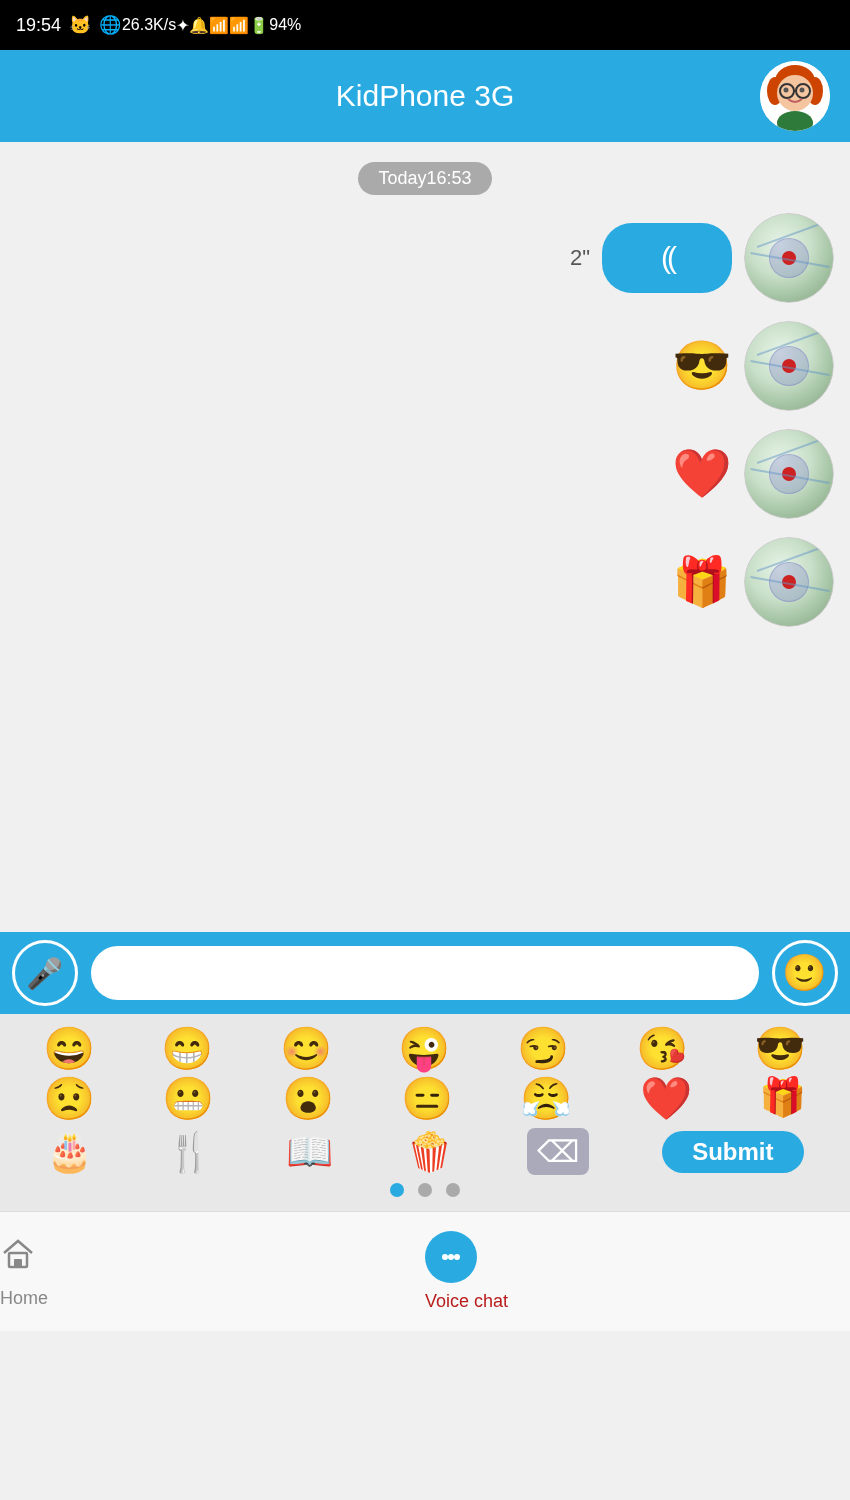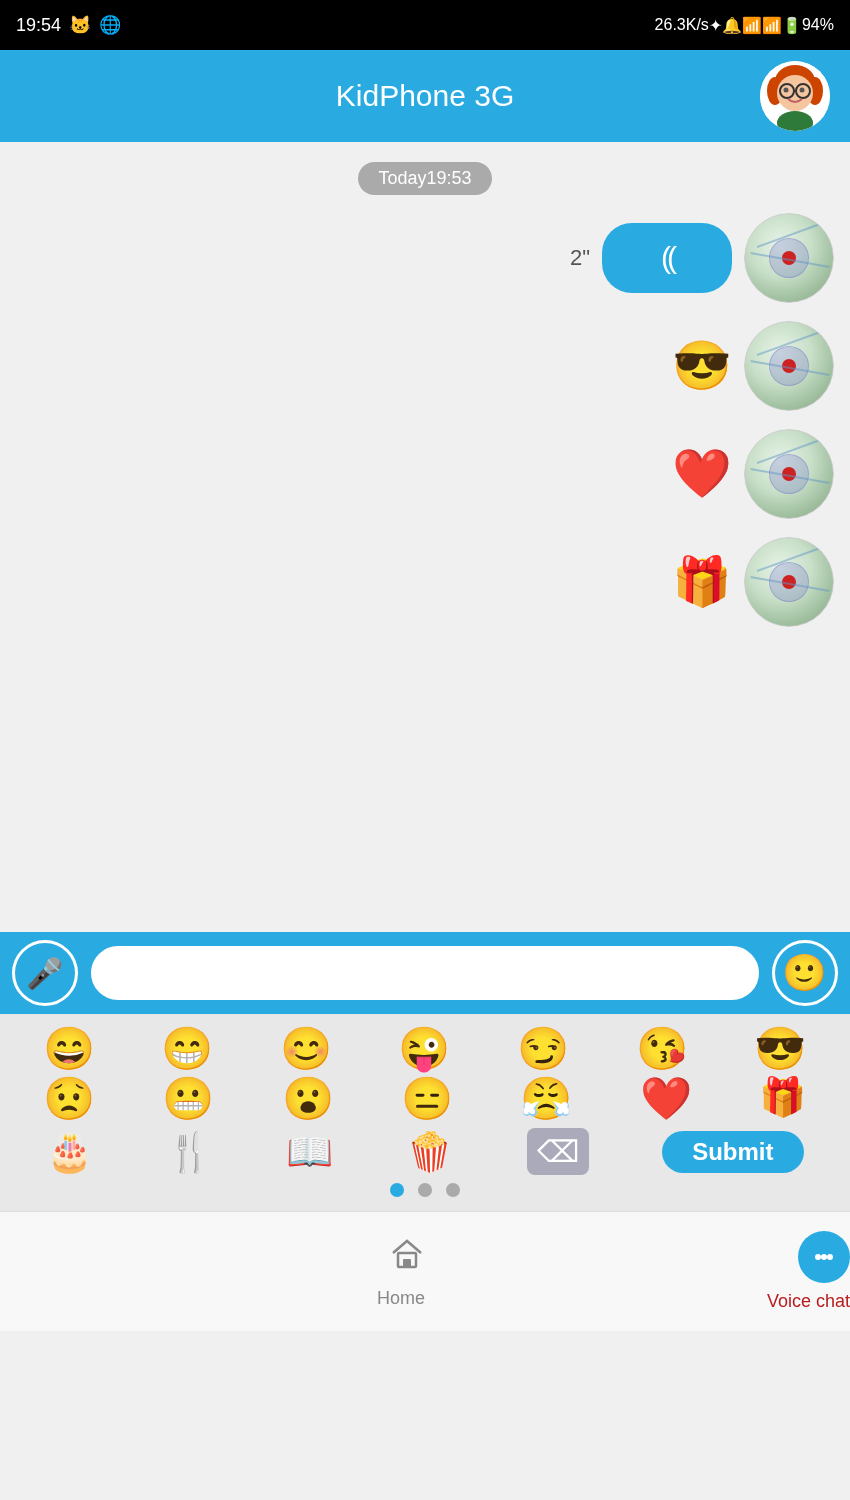--- a/index.html
+++ b/index.html
@@ -12,21 +12,21 @@
       position: relative;
     }
 
     
     .status-bar {
       width: 100%;
       height: 50px;
       background: #000;
       display: flex;
       align-items: center;
-      justify-content: space-between;
+      justify-content: flex-start;
       padding: 0 16px;
       color: #fff;
       font-size: 18px;
       font-weight: 500;
     }
     .status-left { display: flex; align-items: center; gap: 8px; }
     .status-right { display: flex; align-items: center; gap: 0; font-size: 16px; }
 
     
     .header {
@@ -302,21 +302,21 @@
       height: 120px;
       background: #f8f8f8;
       border-top: 1px solid #ddd;
       display: flex;
       align-items: center;
       justify-content: space-around;
     }
     .nav-item {
       display: flex;
       flex-direction: column;
-      align-items: flex-end;
+      align-items: flex-start;
       gap: 8px;
       cursor: pointer;
       flex: 1;
     }
     .nav-icon {
       font-size: 36px;
       color: #888;
     }
     .nav-label {
       font-size: 18px;
@@ -376,21 +376,21 @@
 
       <path d="M28 38 Q35 44 42 38" stroke="#c06060" stroke-width="2" fill="none"></path>
 
       <ellipse cx="35" cy="62" rx="18" ry="12" fill="#2d7a3a"></ellipse>
     </svg>
   </div>
 </div>
 
 <div class="chat-area">
 
-  <div class="timestamp-badge">Today19:53</div>
+  <div class="timestamp-badge">Today16:53</div>
 
   <div class="message-row">
     <span class="message-duration">2"</span>
     <div class="voice-bubble">
       <span class="voice-wave">(( </span>
     </div>
     <div class="map-avatar">
       <div class="map-circle">
         <div class="map-circle-overlay"></div>
         <div class="map-dot"></div>

